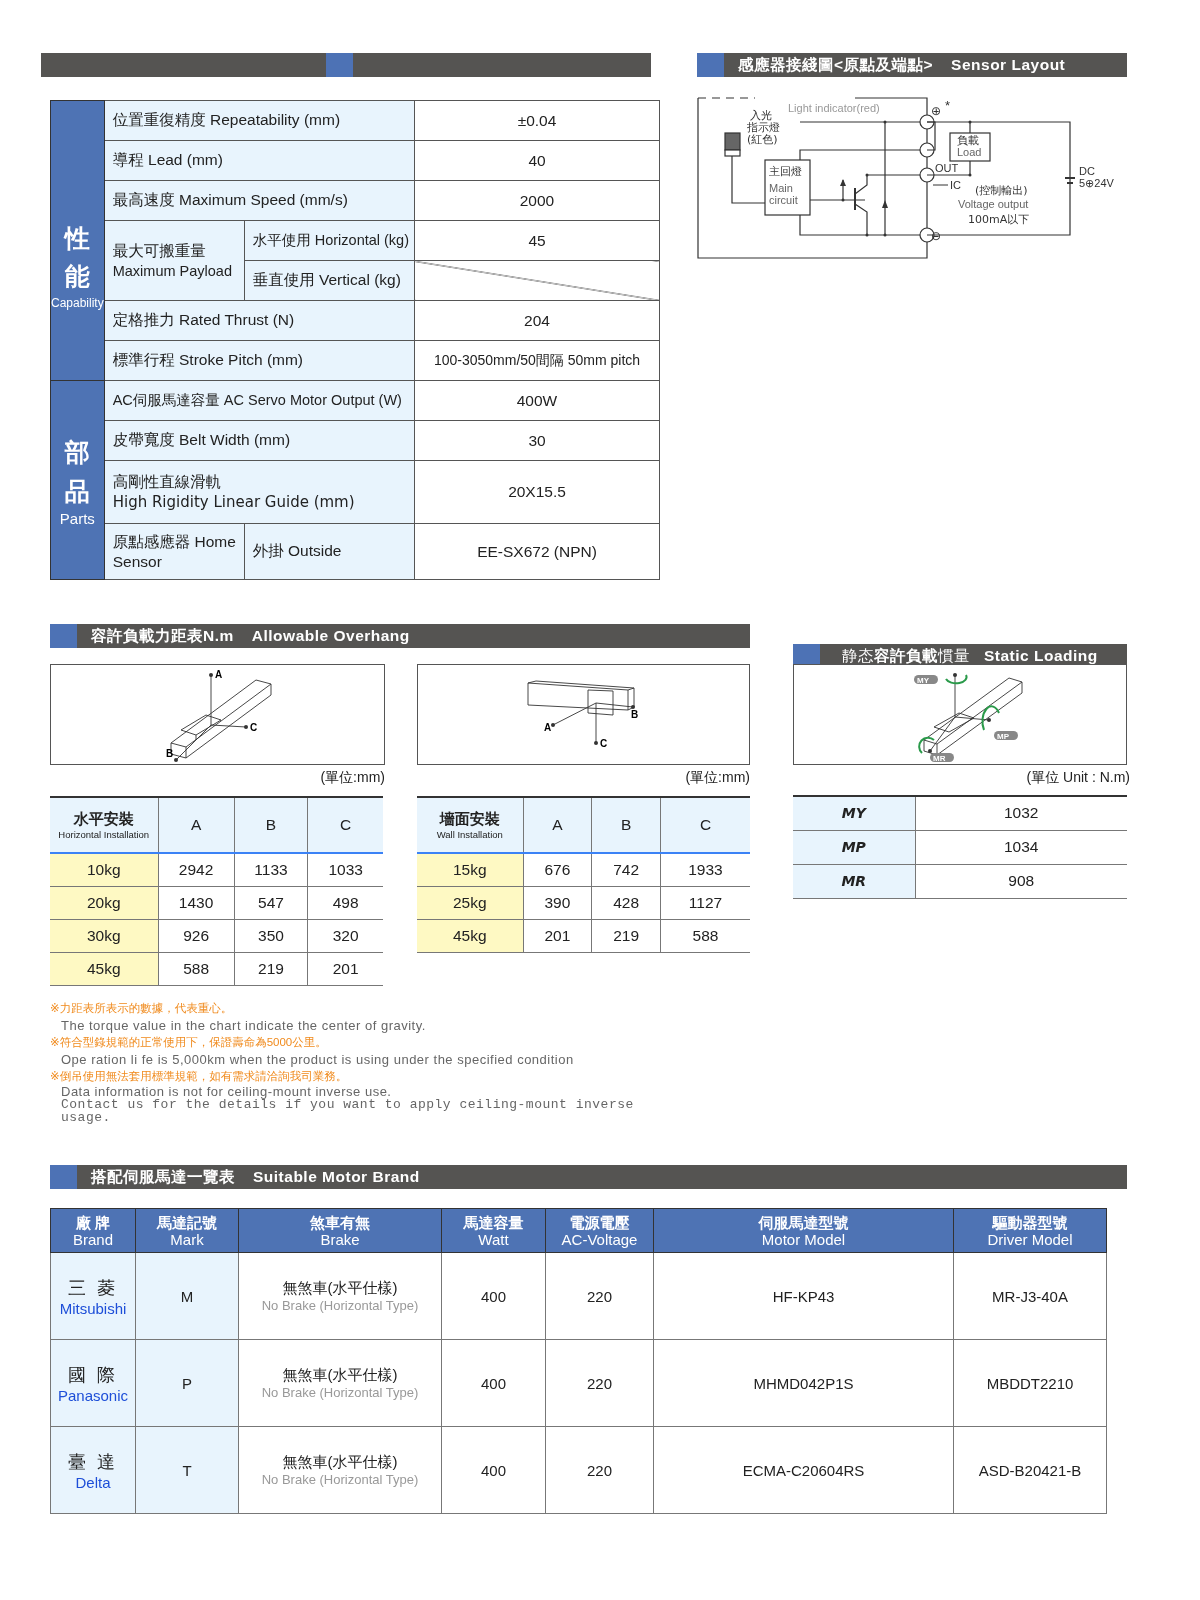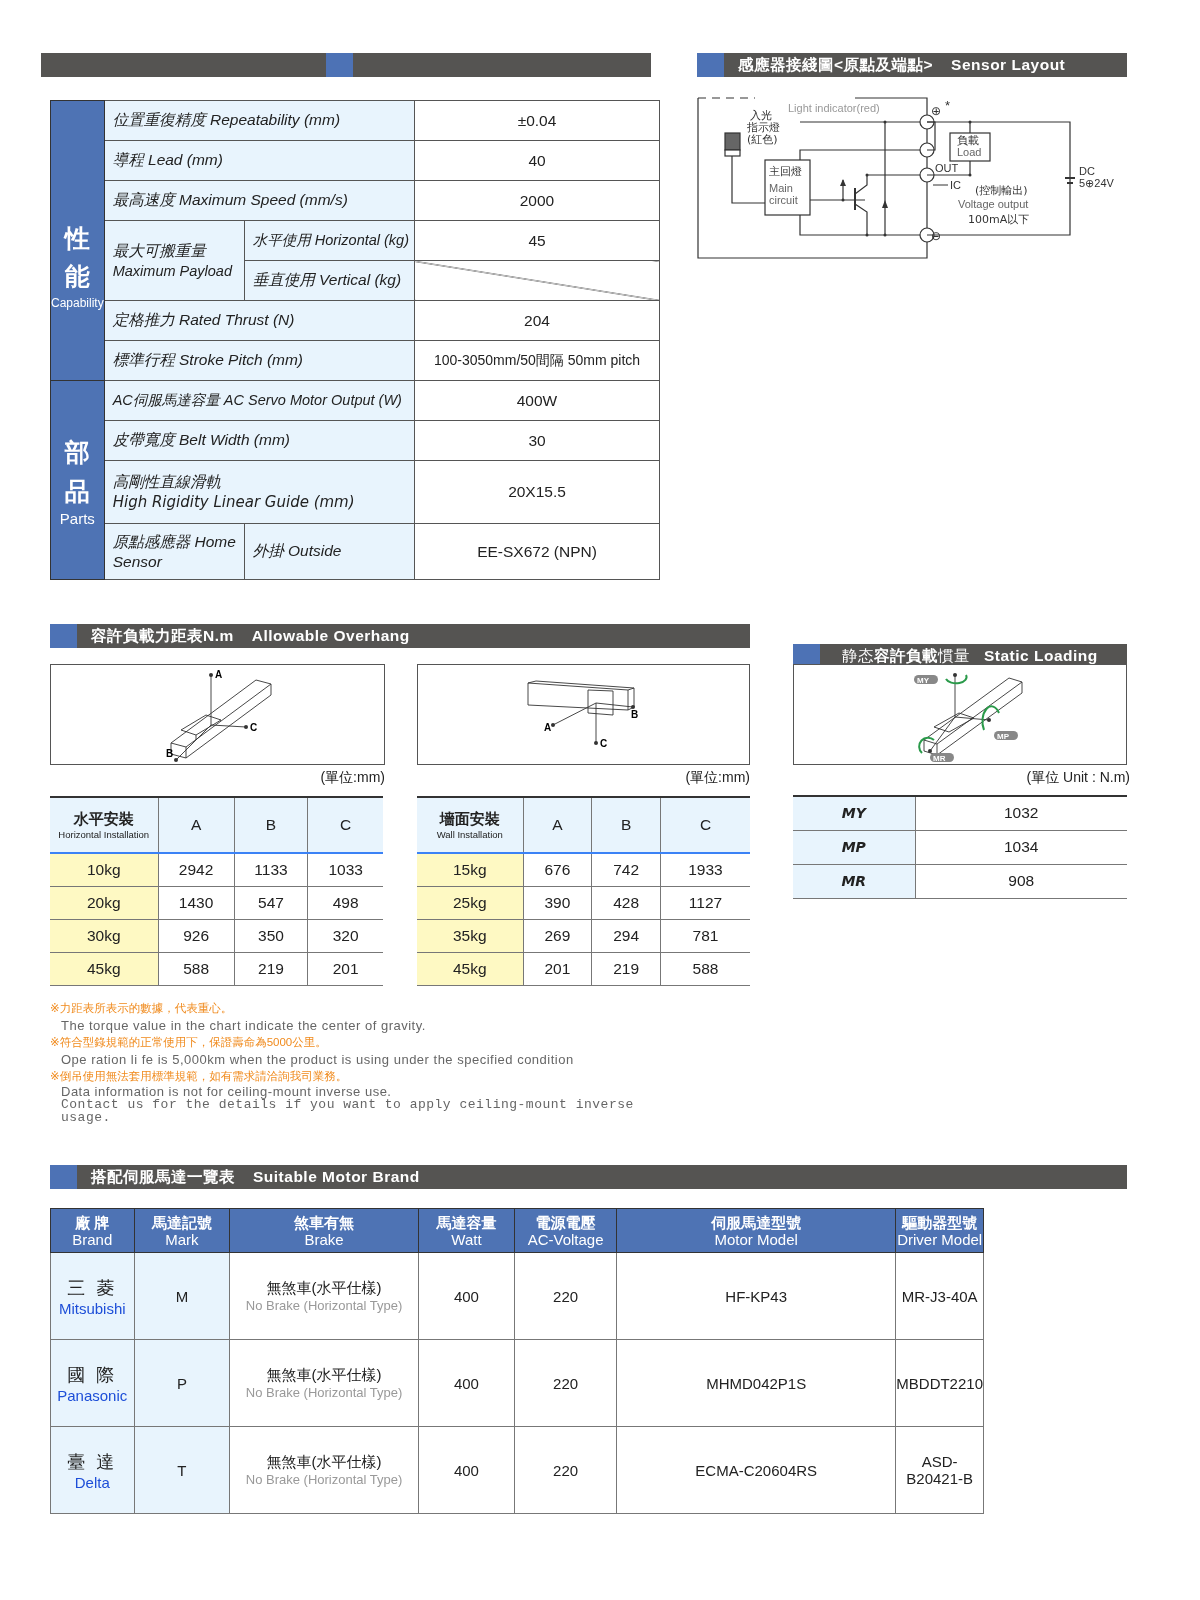--- a/index.html
+++ b/index.html
@@ -9,21 +9,21 @@
   .sec-head .t-cn { margin-right: 18px; }
 
   
   table { border-collapse: collapse; }
   .spec { position: absolute; left: 50px; top: 100px; width: 610px; border: 1.5px solid #333; }
   .spec td { border: 1px solid #555; height: 40px; font-size: 15.5px; }
   .spec .grp { background: #4e73b4; color: #fff; width: 48px; text-align: center; vertical-align: middle; border: 1.5px solid #333; }
   .spec .grp .big { font-size: 25px; font-weight: bold; line-height: 1.55; display: block; }
   .spec .grp .small { font-size: 12px; display: block; }
   .spec .grp .small2 { font-size: 15px; display: block; }
-  .spec .lbl { background: #e8f4fd; padding-left: 8px; font-style: italic; }
+  .spec .lbl { background: #e8f4fd; padding-left: 8px; }
   .spec .val { text-align: center; width: 245px; }
   .spec .diag { background: linear-gradient(to top right, transparent calc(50% - 0.7px), #333 50%, transparent calc(50% + 0.7px)); }
 
   
   .sensor { position: absolute; left: 695px; top: 90px; width: 435px; height: 175px; }
 
   
   .figbox { position: absolute; border: 1.5px solid #555; background: #fff; }
   .unit { position: absolute; font-size: 14px; text-align: right; }
 
@@ -35,21 +35,21 @@
   .ovt .hen { font-size: 9.5px; display: block; }
 
   .stt { position: absolute; left: 793px; top: 795px; width: 334px; border-top: 2px solid #333; border-bottom: 1.5px solid #333; font-size: 15.5px; }
   .stt td { border-bottom: 1px solid #777; height: 34px; text-align: center; }
   .stt td.k { background: #e8f4fd; width: 122px; border-right: 1px solid #777; font-weight: bold; font-style: italic; font-family: "DejaVu Sans", sans-serif; font-size: 14px; }
 
   .notes { position: absolute; left: 50px; top: 1000px; width: 620px; font-size: 13px; line-height: 17px; }
   .notes .cn { color: #f08a1c; font-size: 11.5px; }
   .notes .en { color: #666; padding-left: 11px; letter-spacing: 0.5px; }
 
-  .motor { position: absolute; left: 50px; top: 1208px; width: 934px; border: 1.5px solid #333; font-size: 15px; }
+  .motor { position: absolute; left: 50px; top: 1208px; width: 1057px; border: 1.5px solid #333; font-size: 15px; }
   .motor th { background: #4e73b4; color: #fff; font-weight: normal; height: 44px; border: 1px solid #333; line-height: 17px; font-size: 15px; }
   .motor th .cn { font-weight: bold; display: block; }
   .motor td { border: 1px solid #777; text-align: center; height: 87px; }
   .motor td.brand, .motor td.mark { background: #e8f4fd; }
   .motor td.brand .cn { font-weight: normal; display: block; font-size: 18px; letter-spacing: 3px; }
   .motor td.brand .en { display: block; color: #1d4ed8; }
   .motor td .bk-cn { display: block; font-size: 15px; }
   .motor td .bk-en { display: block; color: #999; font-size: 13px; }
 </style>
 </head>
@@ -303,26 +303,20 @@
         <td>742</td>
         <td>1933</td>
       </tr>
   <tr>
         <td>25kg</td>
         <td>390</td>
         <td>428</td>
         <td>1127</td>
       </tr>
   <tr>
-        <td>35kg</td>
-        <td>269</td>
-        <td>294</td>
-        <td>781</td>
-      </tr>
-  <tr>
         <td>45kg</td>
         <td>201</td>
         <td>219</td>
         <td>588</td>
       </tr>
 </tbody>
   </table>
 
 <div class="sec-head" style="left:793px;top:644px;width:334px;text-align:center;">
   <span class="accent" style="margin-right:22px;"></span>

